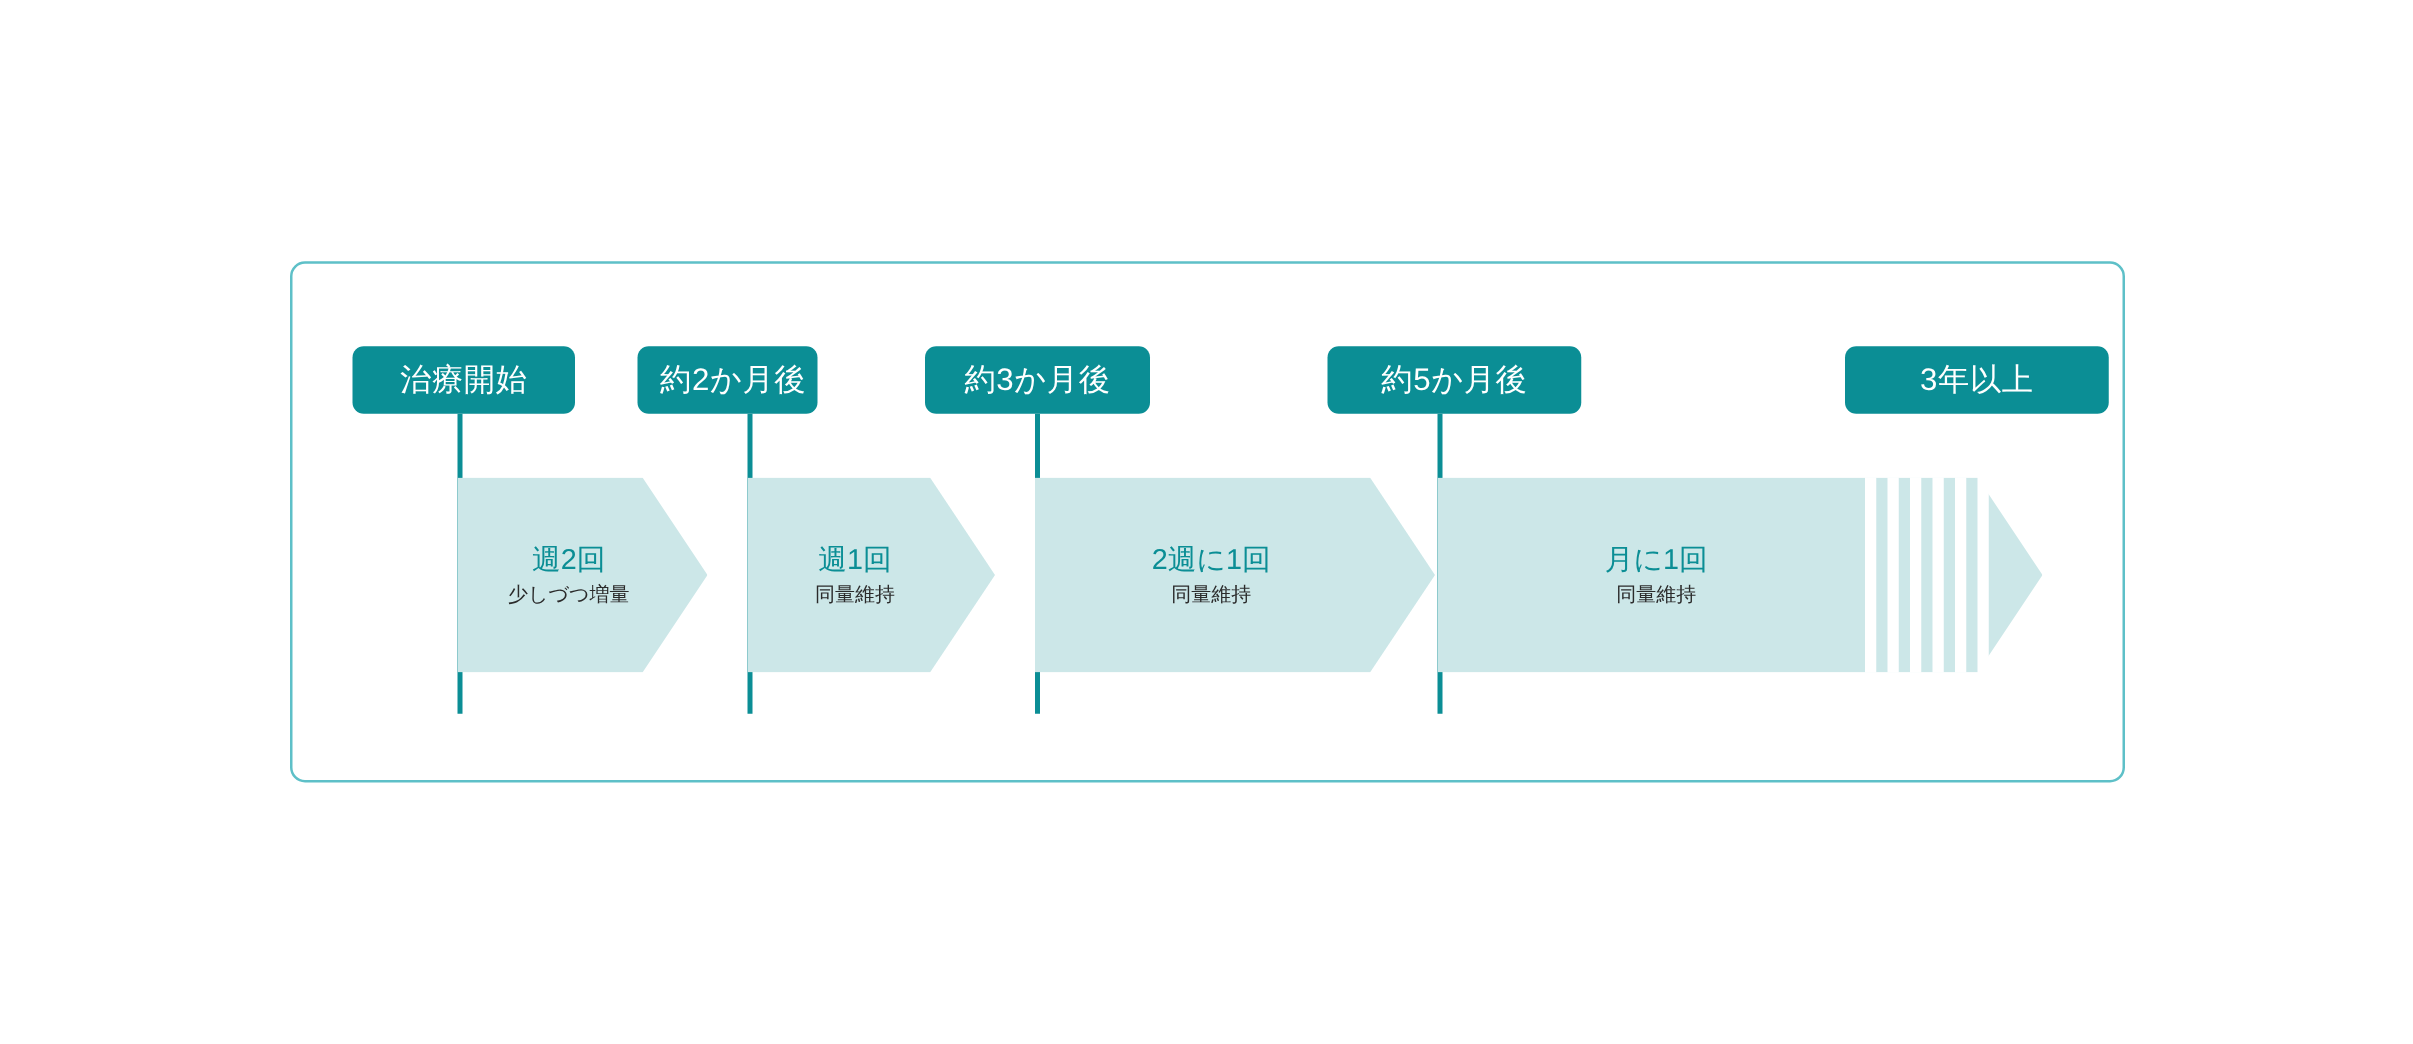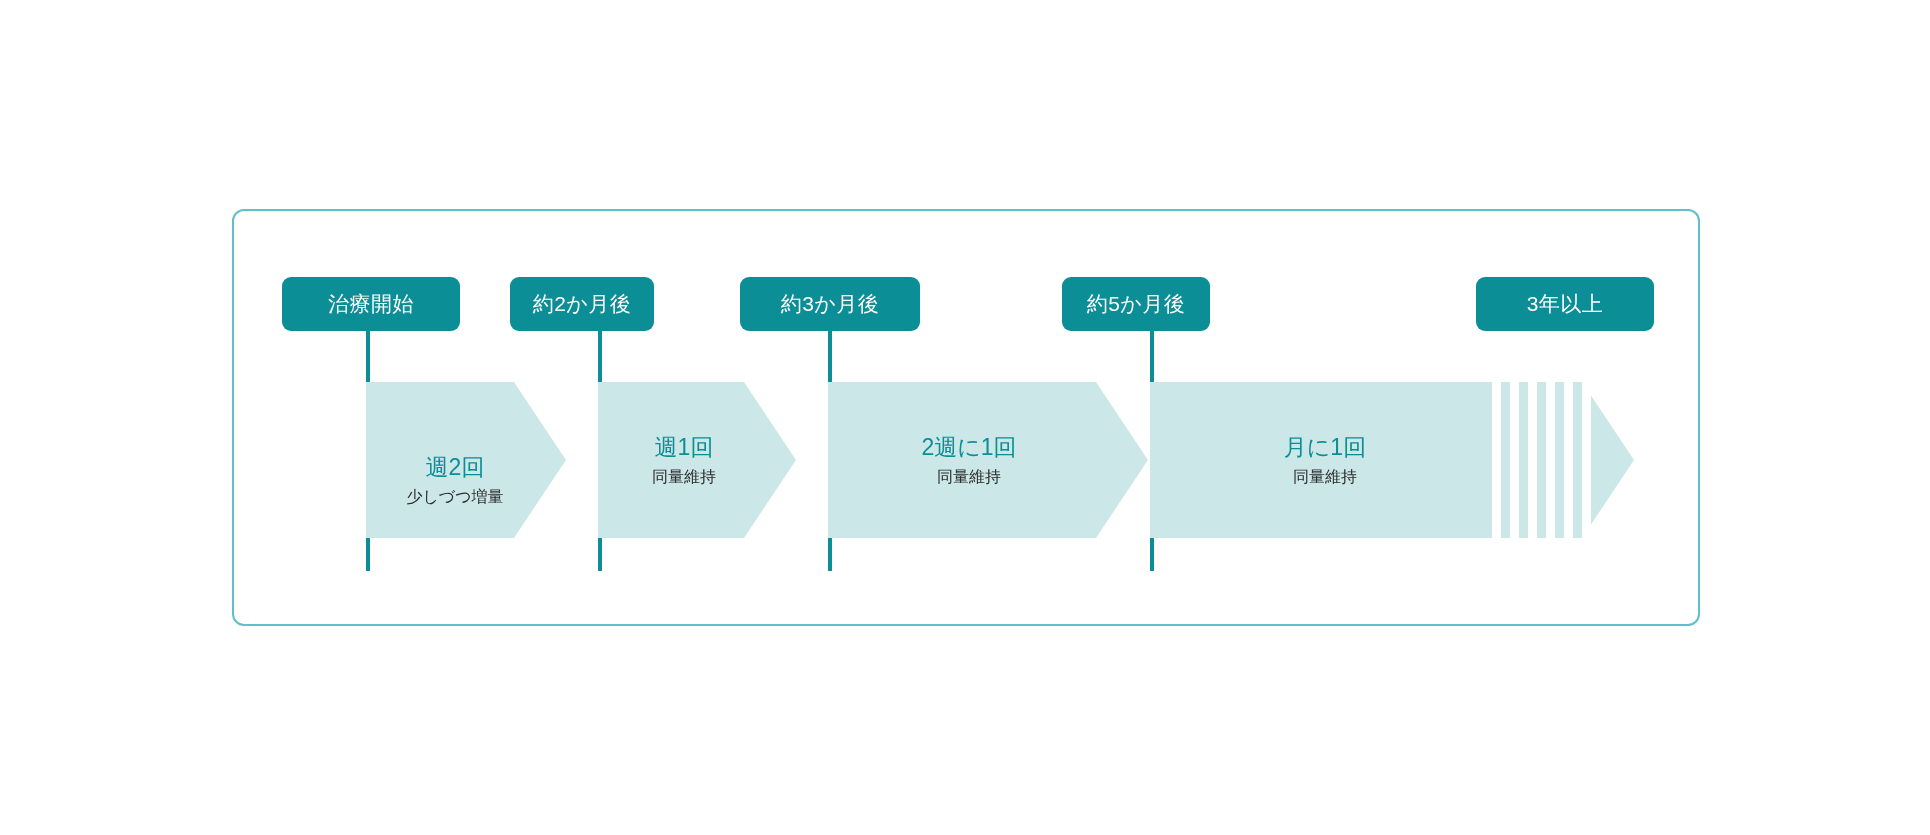--- a/index.html
+++ b/index.html
@@ -24,21 +24,21 @@
   }
 
   
   .badge{
     position:absolute;
     height:54px;
     box-sizing:border-box;
     background:#0b8e95;
     border-radius:9px;
     color:#ffffff;
-    font-size:21px;
+    font-size:25px;
     line-height:54px;
     text-align:center;
     white-space:nowrap;
     padding:0 18px;
     letter-spacing:.5px;
   }
 
   
   .vline{
     position:absolute;
@@ -116,21 +116,21 @@
 
     <div class="stripes" style="left:1492px;width:150px;">
       <div class="stripe" style="left:0px;"></div>
       <div class="stripe" style="left:18px;"></div>
       <div class="stripe" style="left:36px;"></div>
       <div class="stripe" style="left:54px;"></div>
       <div class="stripe" style="left:72px;"></div>
       <div class="stripe" style="left:90px;"></div>
     </div>
 
-    <div class="seglabel" style="left:366px;width:178px;margin-top:20px;">
+    <div class="seglabel" style="left:366px;width:178px;">
       <span class="hd">週2回</span>
       <span class="bd">少しづつ増量</span>
     </div>
 
     <div class="seglabel" style="left:604px;width:160px;">
       <span class="hd">週1回</span>
       <span class="bd">同量維持</span>
     </div>
 
     <div class="seglabel" style="left:828px;width:282px;">
@@ -144,17 +144,17 @@
     </div>
 
   </div>
 
   <div class="badge" style="left:282px;top:277px;width:178px;">治療開始</div>
 
   <div class="badge" style="left:510px;top:277px;width:144px;">約2か月後</div>
 
   <div class="badge" style="left:740px;top:277px;width:180px;">約3か月後</div>
 
-  <div class="badge" style="left:1062px;top:277px;width:148px;text-align:center;">約5か月後</div>
+  <div class="badge" style="left:1062px;top:277px;width:203px;text-align:center;">約5か月後</div>
 
-  <div class="badge" style="left:1476px;top:277px;width:178px;">3年以上</div>
+  <div class="badge" style="left:1476px;top:277px;width:211px;">3年以上</div>
 
 </div>
 
 </body></html>

